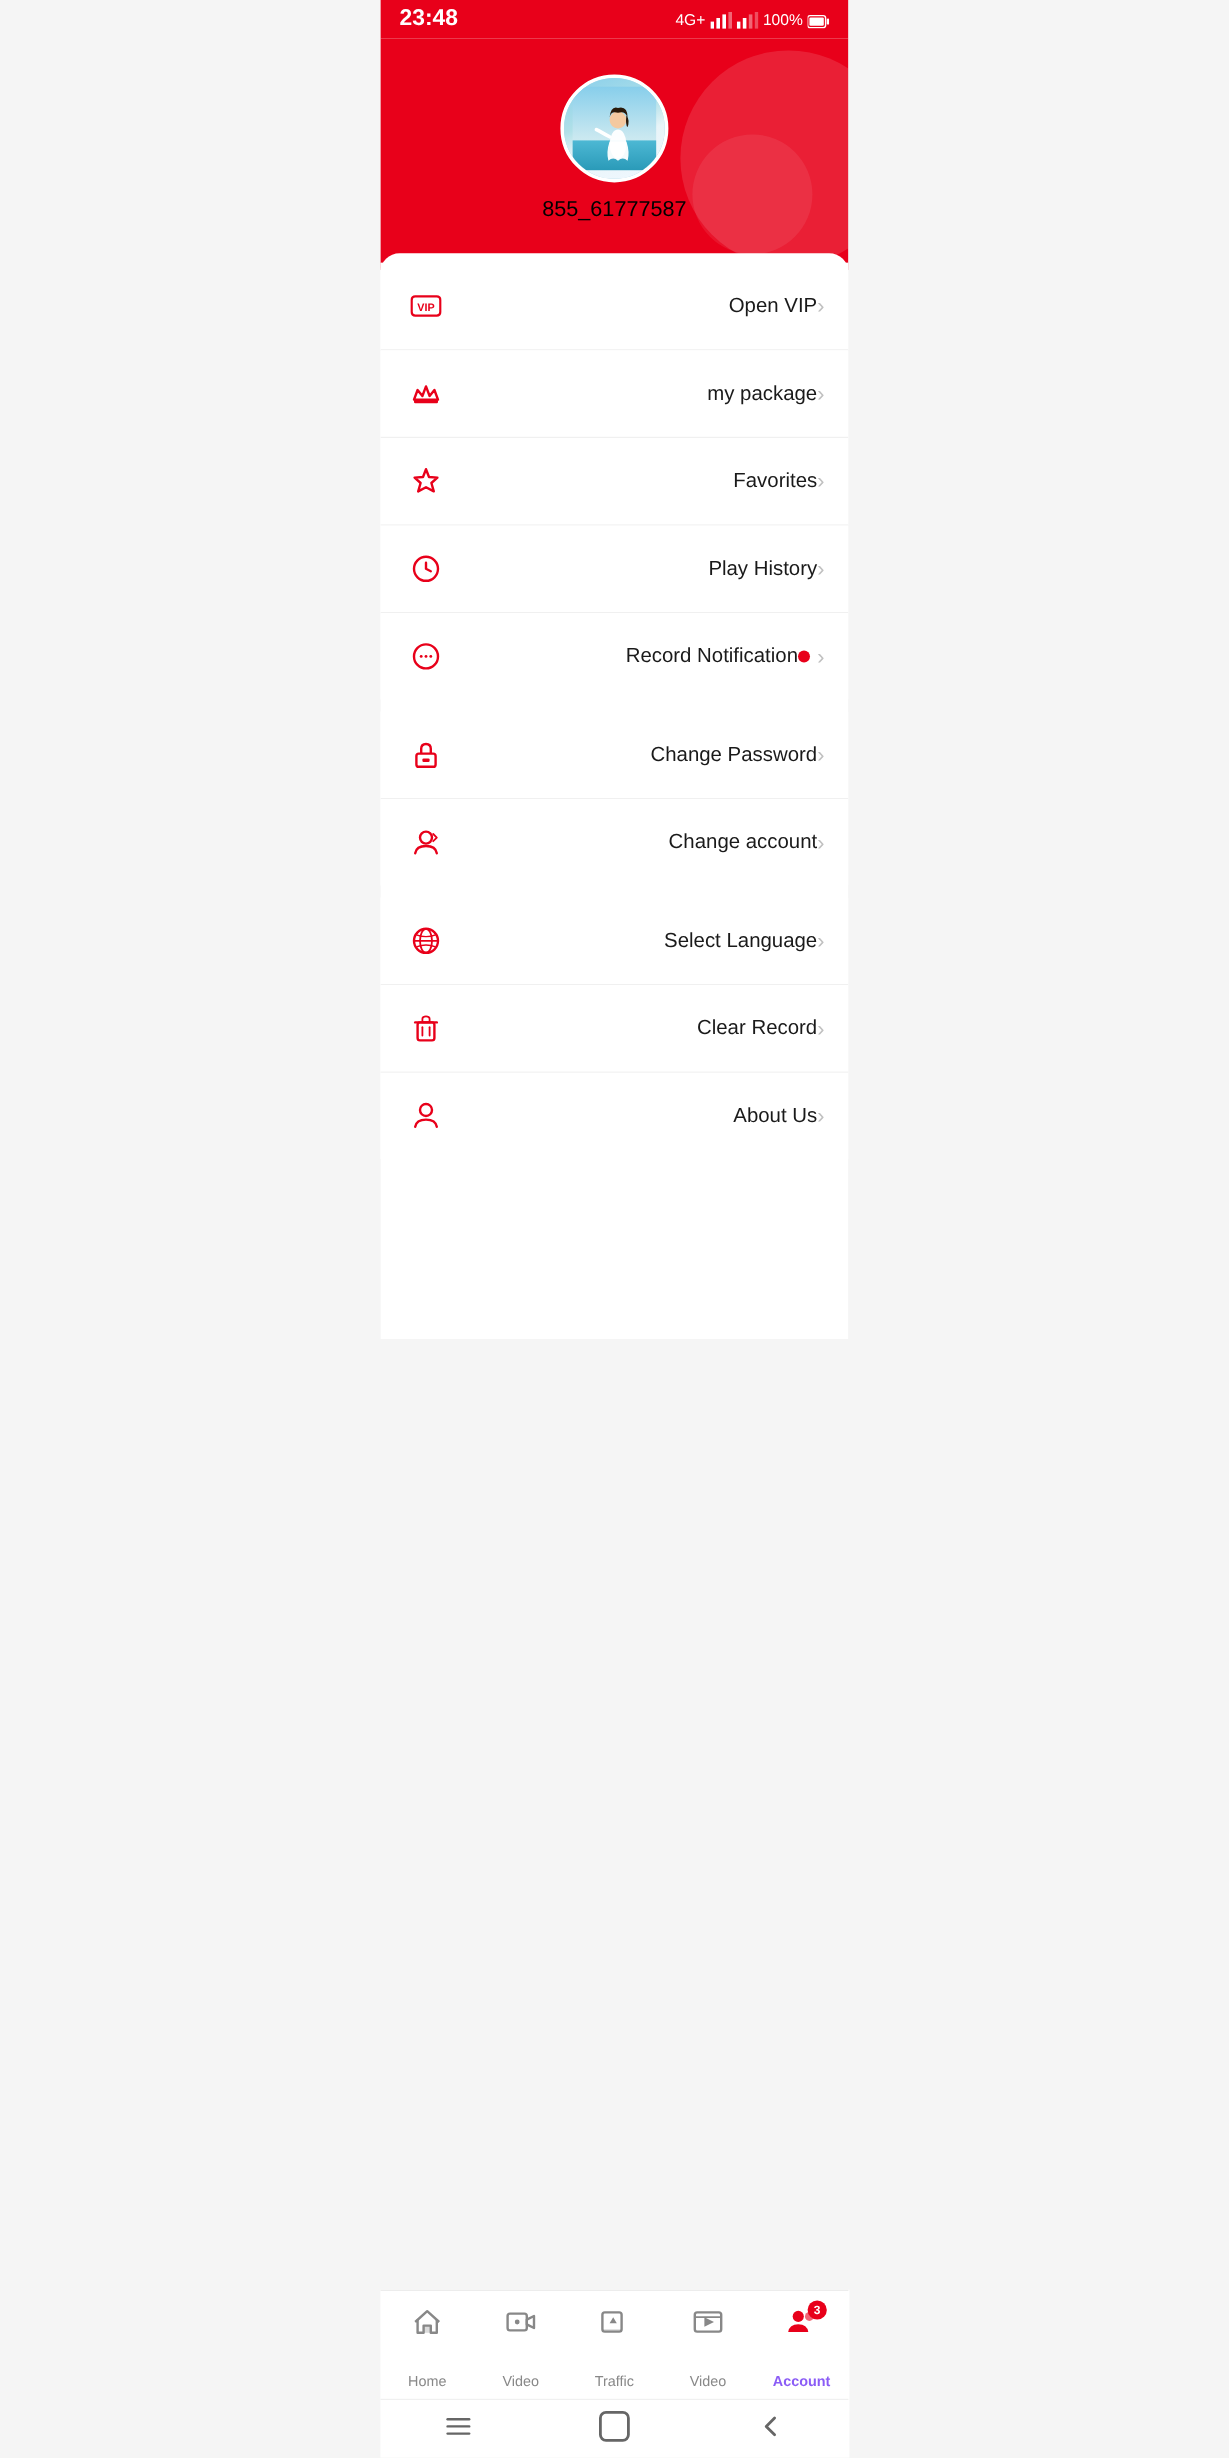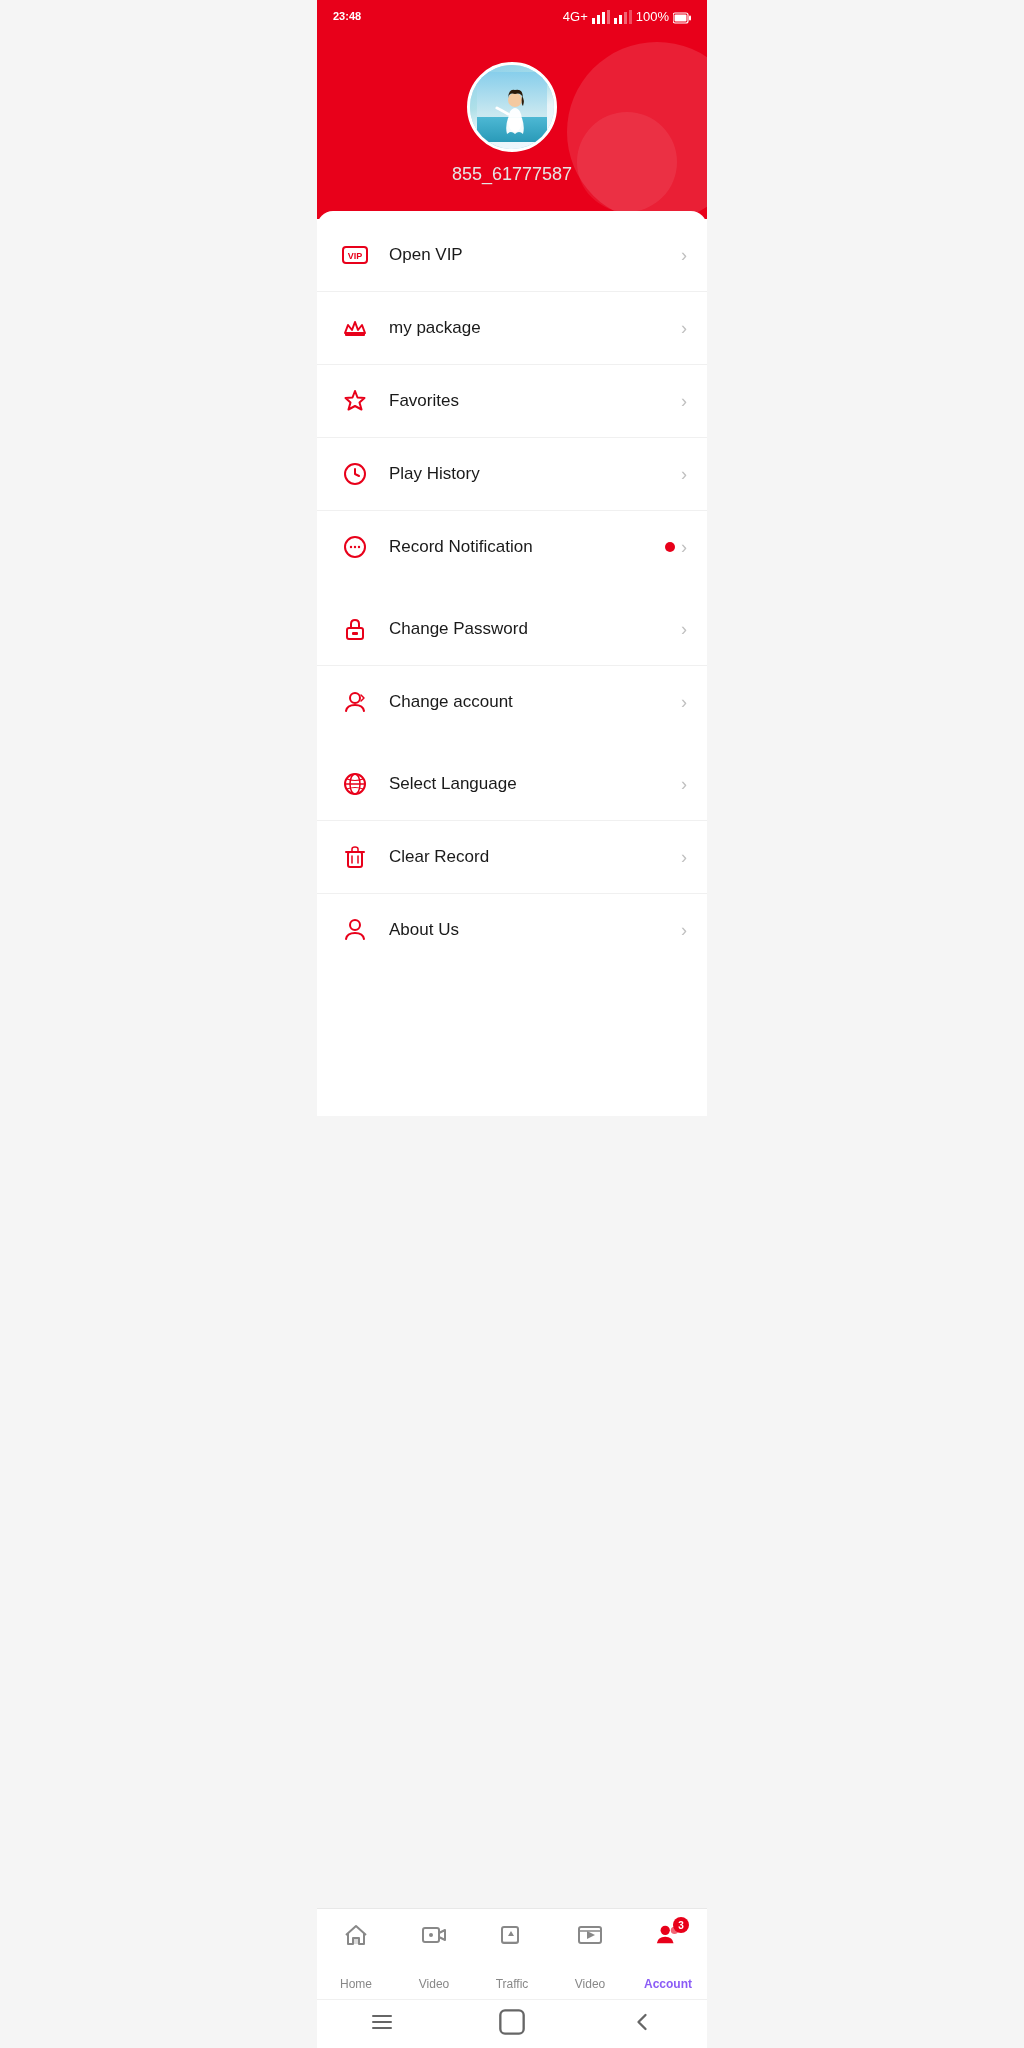--- a/index.html
+++ b/index.html
@@ -17,21 +17,21 @@
     .status-bar {
       background: #e8001a;
       display: flex;
       justify-content: space-between;
       align-items: center;
       padding: 6px 16px;
       height: 32px;
     }
     .status-time {
       color: white;
-      font-size: 11px;
+      font-size: 19px;
       font-weight: 600;
     }
     .status-right {
       display: flex;
       align-items: flex-end;
       gap: 4px;
       color: white;
       font-size: 13px;
     }
     .status-right span { font-weight: 500; }
@@ -84,21 +84,21 @@
       position: relative;
       display: flex;
       align-items: center;
       justify-content: center;
       overflow: hidden;
     }
     
     .avatar-img svg { width: 70px; height: 70px; }
 
     .username {
-      color: #e5e5e5;
+      color: #000000;
       font-size: 18px;
       font-weight: 400;
       position: relative;
       z-index: 1;
     }
 
     
     .menu-container {
       background: white;
       border-radius: 16px 16px 0 0;
@@ -115,20 +115,21 @@
     }
 
     .menu-item {
       display: flex;
       align-items: center;
       padding: 18px 20px;
       border-bottom: 1px solid #f0f0f0;
       cursor: pointer;
       position: relative;
       background: white;
+      text-align: right;
     }
     .menu-item:last-child {
       border-bottom: none;
     }
 
     .menu-icon {
       width: 36px;
       height: 36px;
       display: flex;
       align-items: center;

